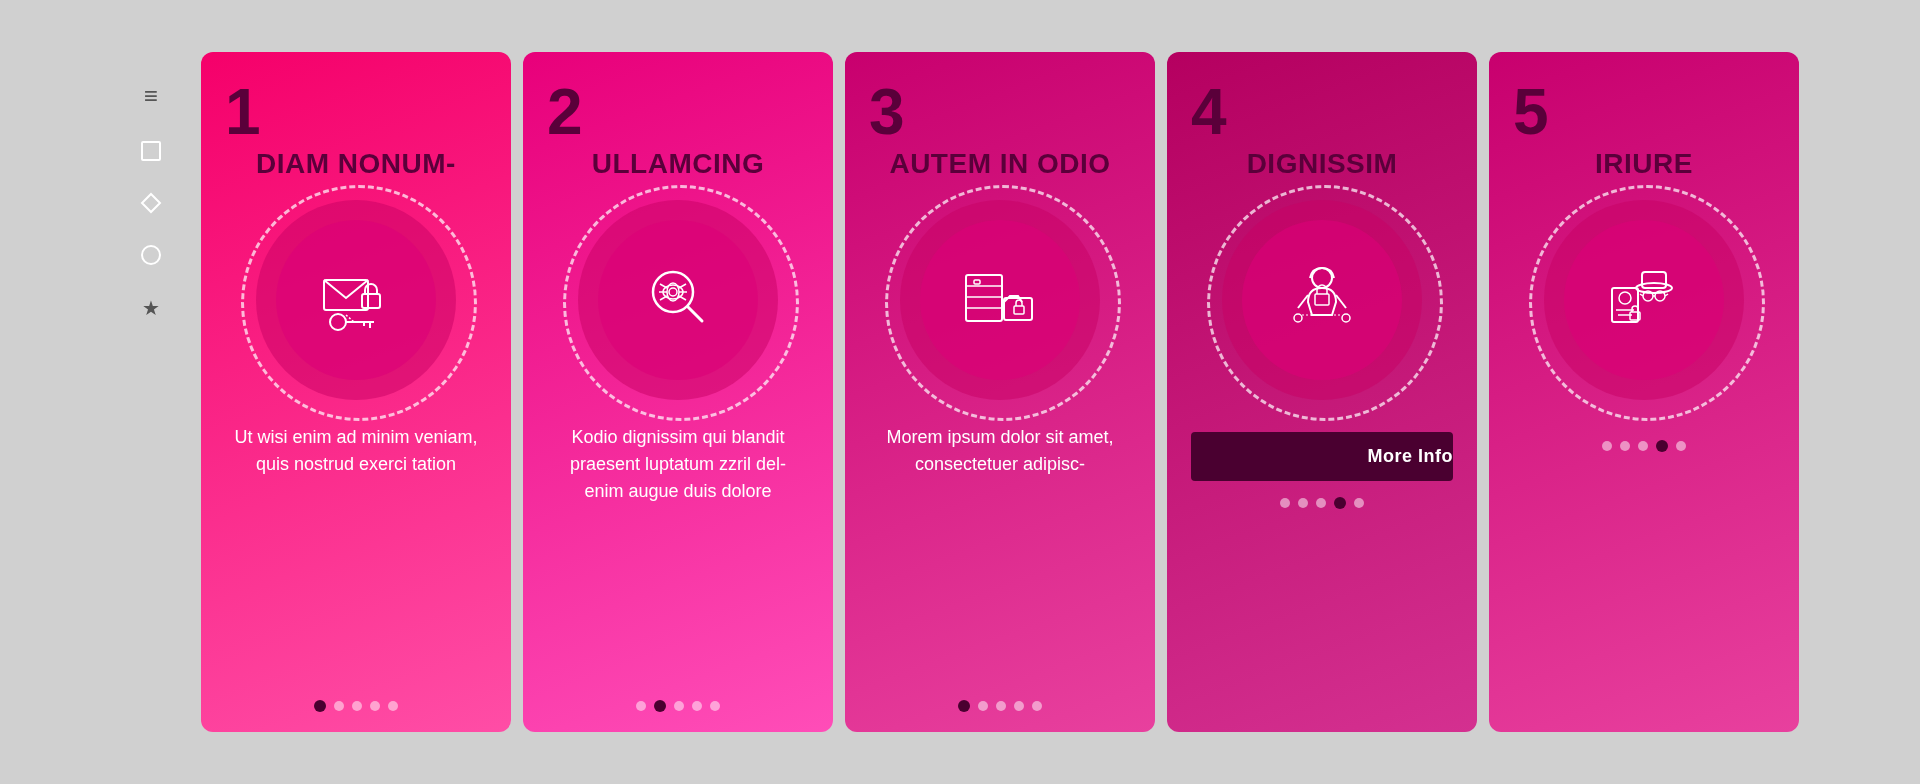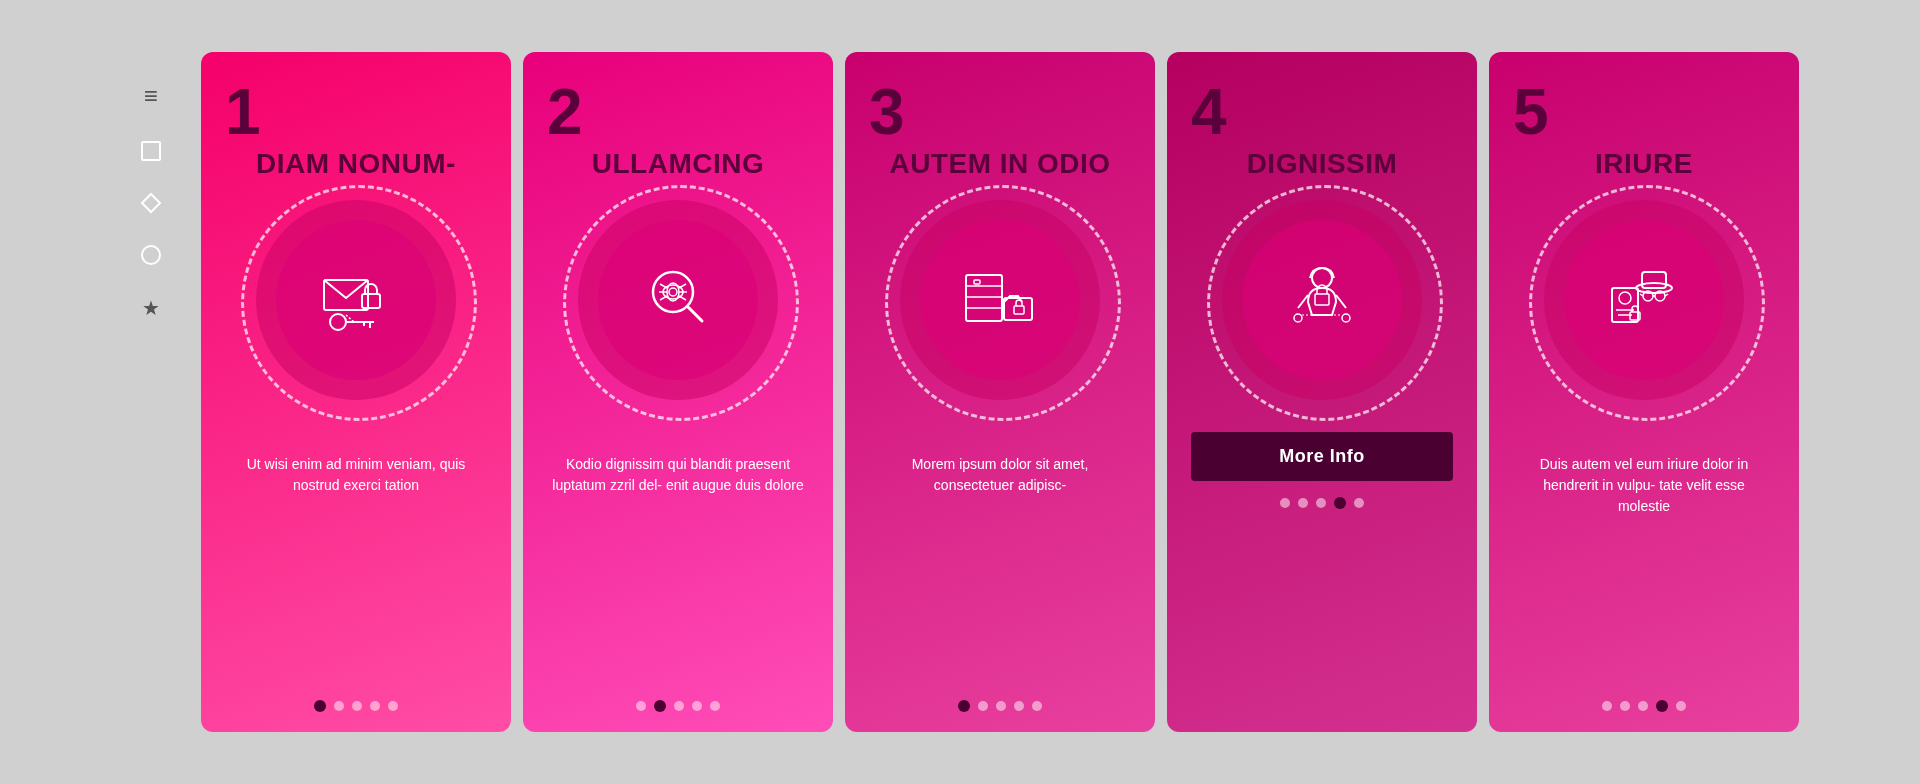--- a/index.html
+++ b/index.html
@@ -120,27 +120,26 @@
       position: absolute;
       width: 230px;
       height: 230px;
       border-radius: 50%;
       border: 3px dashed rgba(255,255,255,0.7);
       top: -15px;
       left: -15px;
     }
 
     .card-desc {
-      font-size: 14px;
+      font-size: 18px;
       color: #fff;
       text-align: center;
       line-height: 1.5;
       flex: 1;
       padding: 0 4px;
-      margin-top: 30px;
     }
 
     
     .pagination-dots {
       display: flex;
       gap: 8px;
       margin-top: 16px;
       align-items: center;
     }
 
@@ -158,21 +157,21 @@
     }
 
     
     .more-info-btn {
       background: #4a0030;
       color: #fff;
       font-size: 18px;
       font-weight: 700;
       padding: 14px 0;
       width: 100%;
-      text-align: center;
+      text-align: right;
       border-radius: 4px;
       cursor: pointer;
       margin-top: 8px;
       letter-spacing: 0.5px;
     }
 
     
     .svg-icon {
       width: 80px;
       height: 80px;
@@ -262,21 +261,21 @@
 
             <line x1="29" y1="28" x2="22" y2="24" stroke="white" stroke-width="1.5"></line>
             <line x1="29" y1="32" x2="21" y2="32" stroke="white" stroke-width="1.5"></line>
             <line x1="29" y1="36" x2="22" y2="40" stroke="white" stroke-width="1.5"></line>
             <line x1="41" y1="28" x2="48" y2="24" stroke="white" stroke-width="1.5"></line>
             <line x1="41" y1="32" x2="49" y2="32" stroke="white" stroke-width="1.5"></line>
             <line x1="41" y1="36" x2="48" y2="40" stroke="white" stroke-width="1.5"></line>
           </svg>
         </div>
       </div>
-      <div class="card-desc">Kodio dignissim qui blandit praesent luptatum zzril del- enit augue duis dolore</div>
+      <div class="card-desc">Kodio dignissim qui blandit praesent luptatum zzril del- enim augue duis dolore</div>
       <div class="pagination-dots">
         <div class="dot"></div>
         <div class="dot active"></div>
         <div class="dot"></div>
         <div class="dot"></div>
         <div class="dot"></div>
       </div>
     </div>
 
     <div class="card card-3">
@@ -369,21 +368,20 @@
             <rect x="8" y="28" width="26" height="34" rx="2" stroke="white" stroke-width="2"></rect>
             <circle cx="21" cy="38" r="6" stroke="white" stroke-width="1.5"></circle>
             <line x1="12" y1="50" x2="30" y2="50" stroke="white" stroke-width="1.5"></line>
             <line x1="14" y1="55" x2="28" y2="55" stroke="white" stroke-width="1.5"></line>
 
             <rect x="26" y="52" width="10" height="8" rx="1" stroke="white" stroke-width="1.5"></rect>
             <path d="M28 52 v-3 a3 3 0 0 1 6 0 v3" stroke="white" stroke-width="1.5"></path>
           </svg>
         </div>
       </div>
-      <div class="card-desc">Duis autem vel eum iriure dolor in hendrerit in vulpu- tate velit esse molestie</div>
       <div class="pagination-dots">
         <div class="dot"></div>
         <div class="dot"></div>
         <div class="dot"></div>
         <div class="dot active"></div>
         <div class="dot"></div>
       </div>
     </div>
 
   </div>

